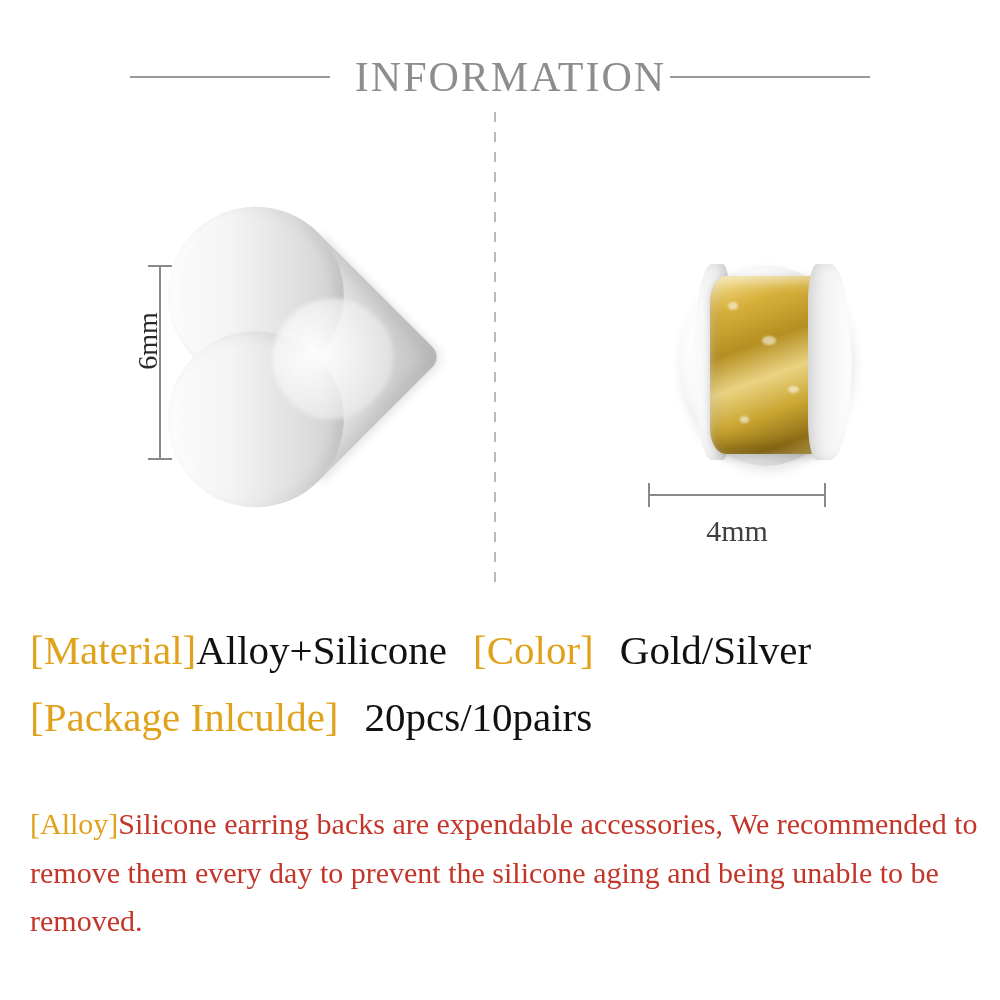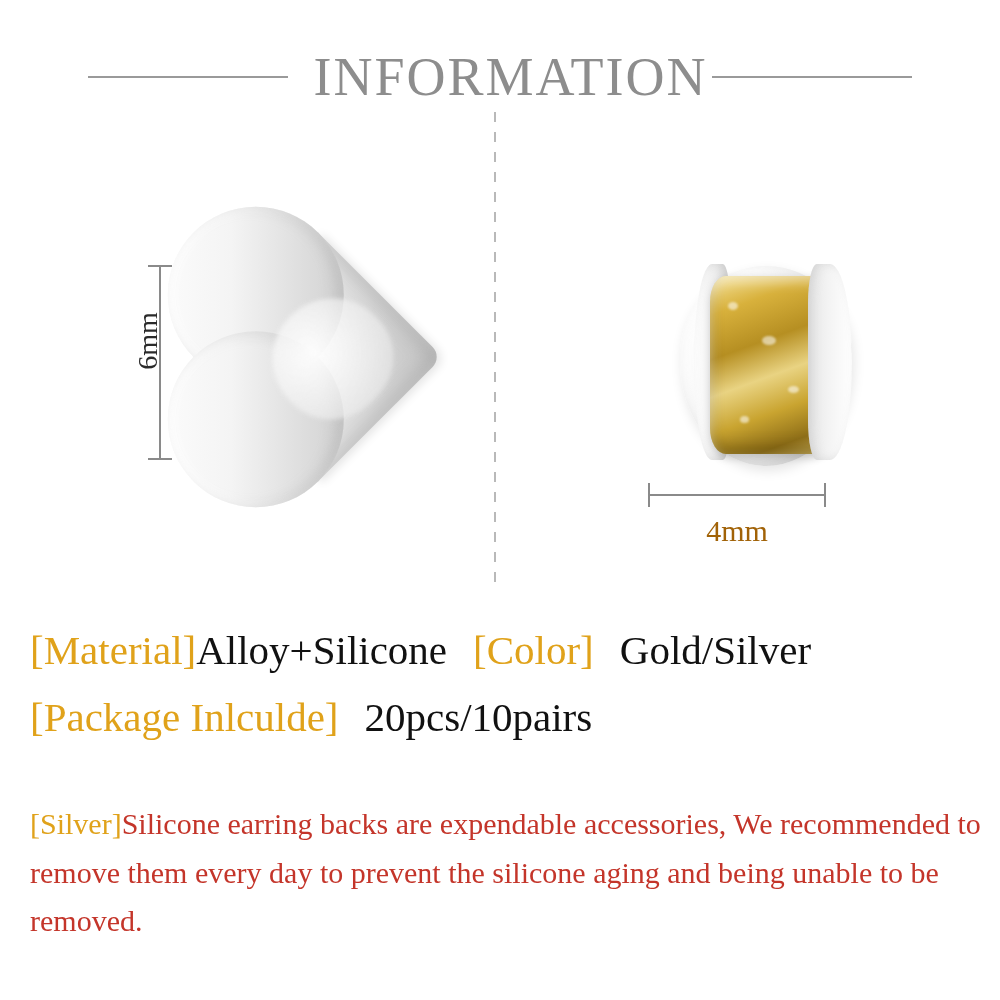--- a/index.html
+++ b/index.html
@@ -33,21 +33,21 @@
     justify-content: center;
   }
   .header-rule {
     flex: 0 0 auto;
     height: 2px;
     background: #9a9a9a;
   }
   .header-rule.left { width: 200px; margin-right: 4px; }
   .header-rule.right { width: 200px; margin-left: 4px; }
   .header-title {
-    font-size: 54px;
+    font-size: 42px;
     letter-spacing: 2px;
     color: #8d8d8d;
     font-family: "Liberation Serif", serif;
     font-weight: 400;
     white-space: nowrap;
     margin-left: 21px;
   }
 
   
   .v-divider {
@@ -231,21 +231,21 @@
   }
   .dim-h .cap.l { left: 0; }
   .dim-h .cap.r { left: 176px; }
   .dim-h .label {
     position: absolute;
     left: 0;
     top: 32px;
     width: 178px;
     text-align: center;
     font-size: 30px;
-    color: #a16207;
+    color: #404040;
     font-family: "Liberation Serif", serif;
   }
 
   
   .specs {
     position: absolute;
     left: 30px;
     top: 630px;
     width: 950px;
   }
@@ -324,16 +324,16 @@
   <div class="specs">
     <div class="spec-row">
       <span class="tag">[Material]</span><span class="val">Alloy+Silicone</span><span class="spec-gap"></span><span class="tag">[Color]</span><span class="spec-gap"></span><span class="val">Gold/Silver</span>
     </div>
     <div class="spec-row">
       <span class="tag">[Package Inlculde]</span><span class="spec-gap"></span><span class="val">20pcs/10pairs</span>
     </div>
   </div>
 
   <div class="notice">
-    <span class="tag">[Silver]</span><span>Silicone earring backs are expendable accessories, We recommended to remove them every day to prevent the silicone aging and being unable to be removed.</span>
+    <span class="tag">[Alloy]</span><span>Silicone earring backs are expendable accessories, We recommended to remove them every day to prevent the silicone aging and being unable to be removed.</span>
   </div>
 
 </div>
 
 </body></html>

